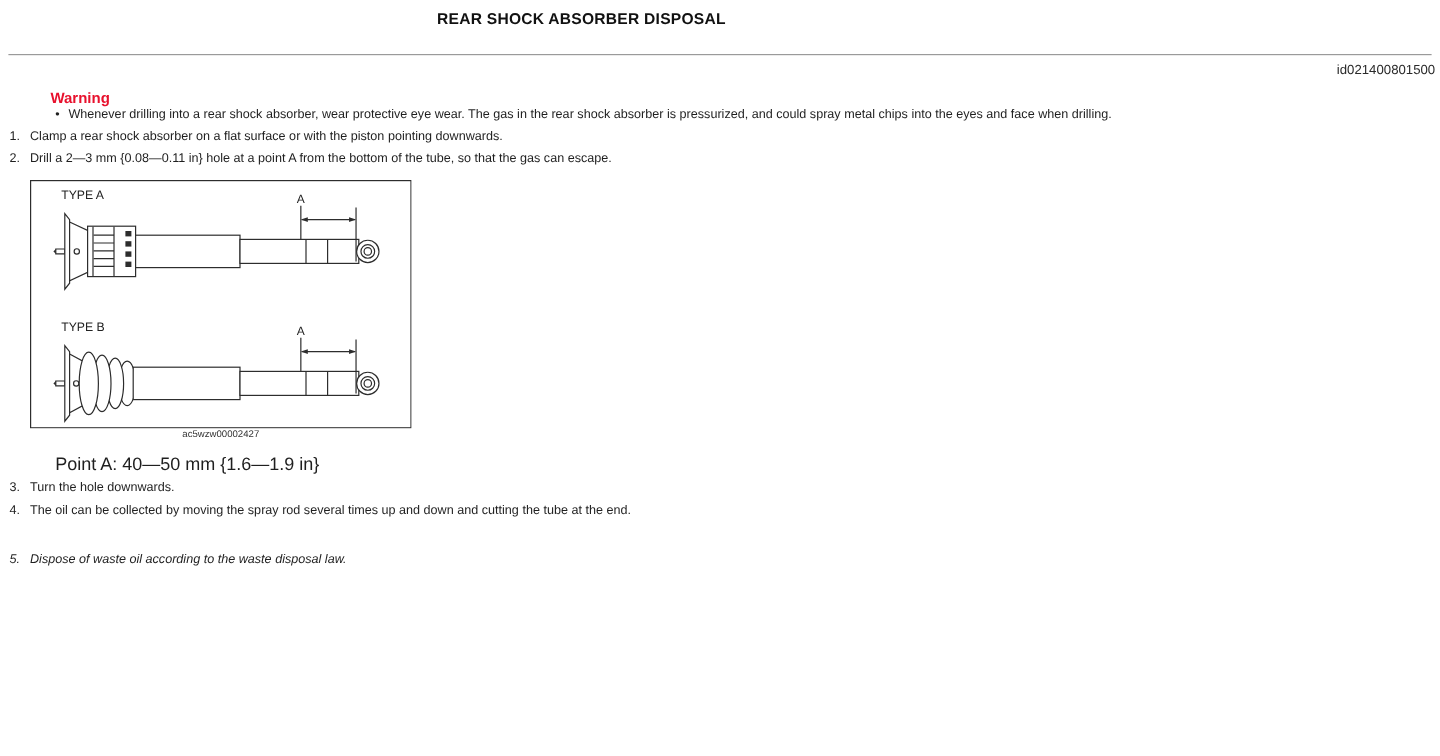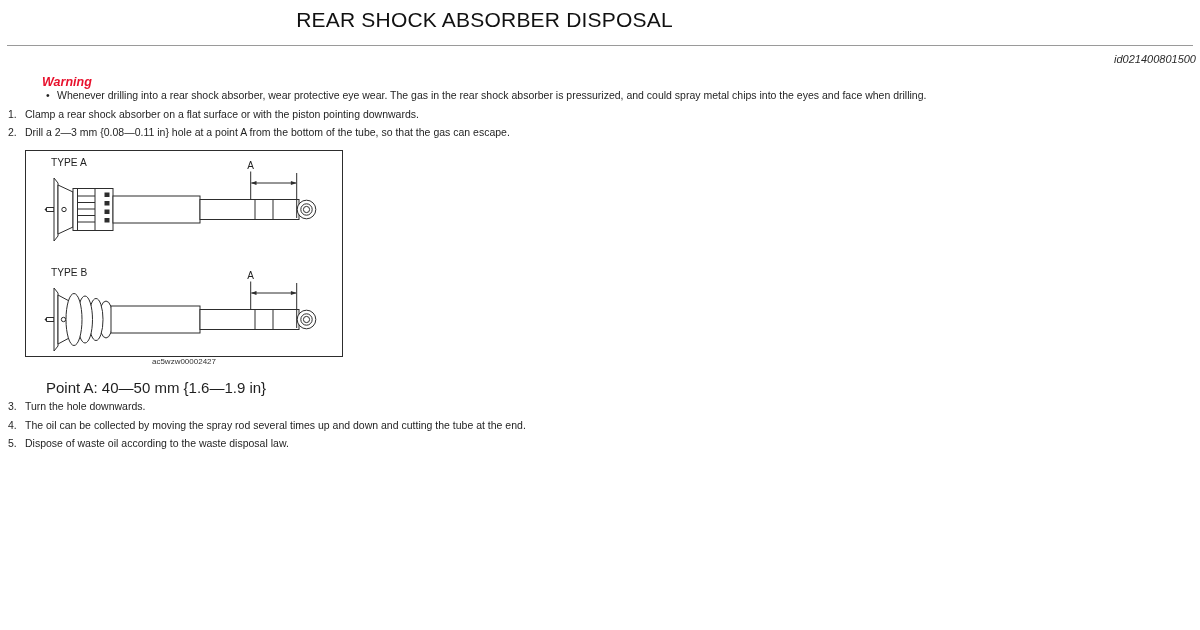--- a/index.html
+++ b/index.html
@@ -6,50 +6,50 @@
   body {
     width: 1200px; height: 630px;
     position: relative;
     background: #ffffff;
     font-family: "Liberation Sans", "DejaVu Sans", sans-serif;
     color: #1f1f1f;
     overflow: hidden;
   }
   .title {
     position: absolute; top: 8px; left: 0; width: 969px;
-    text-align: center; font-size: 21px; font-weight: normal;
+    text-align: center; font-size: 13px; font-weight: bold;
     letter-spacing: 0.2px; color: #111;
   }
   .rule {
     position: absolute; top: 45px; left: 7px; width: 1186px;
     border-top: 1px solid #9a9a9a; height: 0;
   }
   .doc-id {
     position: absolute; top: 53px; right: 4px;
-    font-size: 11px; color: #2a2a2a; font-style: italic;
+    font-size: 11px; color: #2a2a2a;
   }
   .warning-head {
     position: absolute; top: 75px; left: 42px;
-    font-size: 12.5px; font-weight: bold; color: #e8112d; font-style: italic;
+    font-size: 12.5px; font-weight: bold; color: #e8112d;
   }
   .warning-item {
     position: absolute; top: 88.5px; left: 46px; width: 1105px;
     font-size: 10.5px; line-height: 12px;
   }
   .warning-item .bullet { display: inline-block; width: 11px; }
   .step {
     position: absolute; left: 8px; width: 1160px;
     font-size: 10.5px; line-height: 12px;
   }
   .step .num { display: inline-block; width: 17px; }
   .step.s1 { top: 107.5px; }
   .step.s2 { top: 126px; }
   .step.s3 { top: 400px; }
   .step.s4 { top: 418.5px; }
-  .step.s5 { top: 437px; }
+  .step.s5 { top: 460px; font-style: italic; }
   .figure-wrap { position: absolute; top: 150px; left: 25px; width: 318px; }
   .figure-code {
     position: absolute; top: 357px; left: 25px; width: 318px;
     text-align: center; font-size: 8px; color: #333;
   }
   .figure-note {
     position: absolute; top: 379px; left: 46px;
     font-size: 15px;
   }
   svg .ln   { stroke: #2d2d2d; stroke-width: 1; fill: none; }

